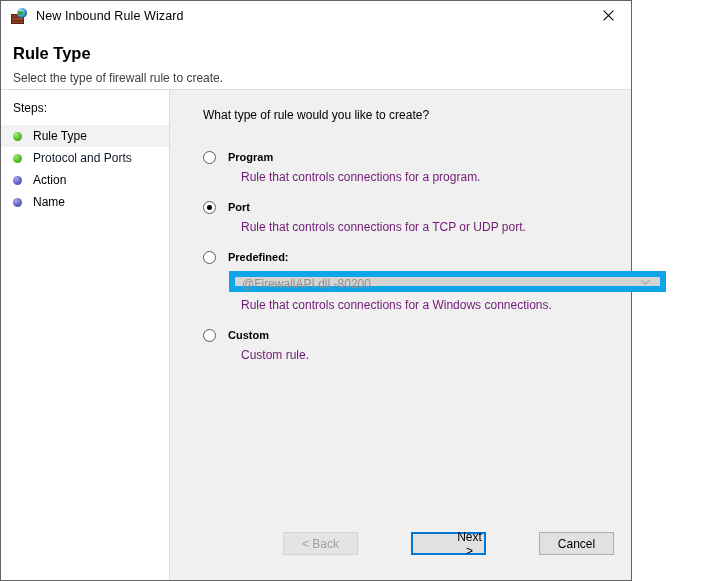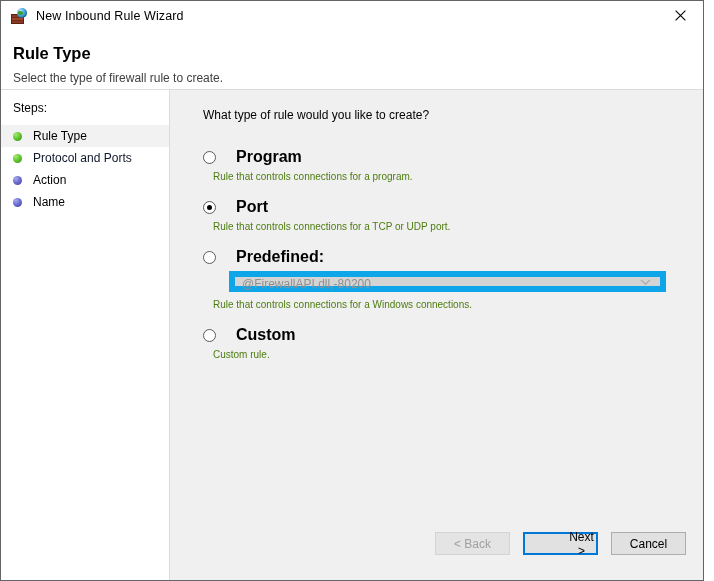--- a/index.html
+++ b/index.html
@@ -12,21 +12,21 @@
     height: 581px;
     font-family: "Liberation Sans", sans-serif;
     font-size: 12px;
     color: #000000;
     overflow: hidden;
   }
 
   
   .window {
     position: relative;
-    width: 704px;
+    width: 632px;
     height: 581px;
     box-sizing: border-box;
     border: 1px solid #646464;
     background: #ffffff;
     display: flex;
     flex-direction: column;
   }
 
   
   .titlebar {
@@ -202,29 +202,29 @@
     content: "";
     position: absolute;
     width: 5px;
     height: 5px;
     border-radius: 50%;
     background: #000000;
     top: 3px;
     left: 3px;
   }
   .option-title {
-    font-size: 16px;
+    font-size: 11px;
     font-weight: bold;
-    margin-left: 20px;
+    margin-left: 12px;
     line-height: 14px;
   }
   .option-desc {
-    font-size: 10px;
-    color: #4d7c0f;
-    margin-left: 10px;
+    font-size: 12px;
+    color: #701a75;
+    margin-left: 38px;
     margin-top: 6px;
     line-height: 14px;
   }
   .option-block { margin-bottom: 16px; }
 
   
   .combo {
     margin-left: 26px;
     margin-top: 7px;
     height: 21px;
@@ -274,20 +274,21 @@
     font-size: 12px;
     color: #000000;
     background: #e1e1e1;
     border: 1px solid #adadad;
     box-sizing: border-box;
     display: flex;
     align-items: center;
     justify-content: center;
     padding: 0;
     cursor: default;
+    margin-left: 40px;
   }
   .btn.disabled {
     color: #a0a0a0;
     background: #e4e4e4;
     border-color: #d4d4d4;
   }
   .btn.default {
     border: 2px solid #0078d7;
     background: #e1e1e1;
     padding-left: 42px;

